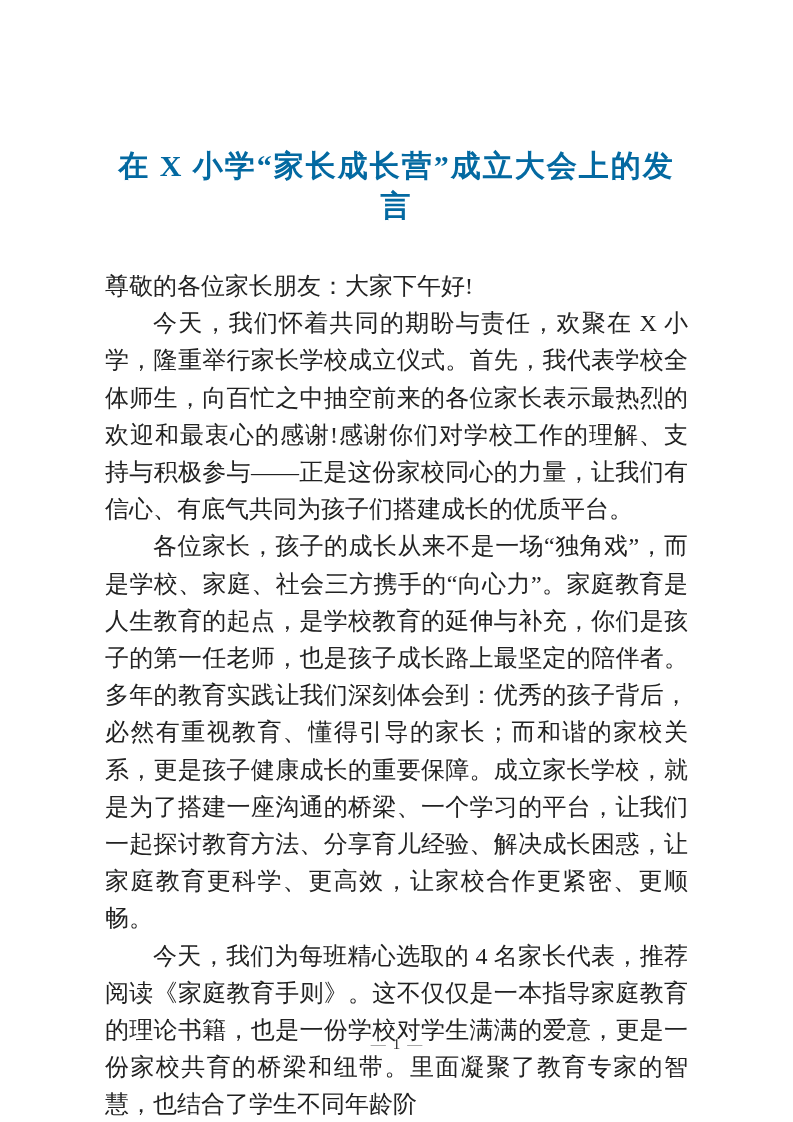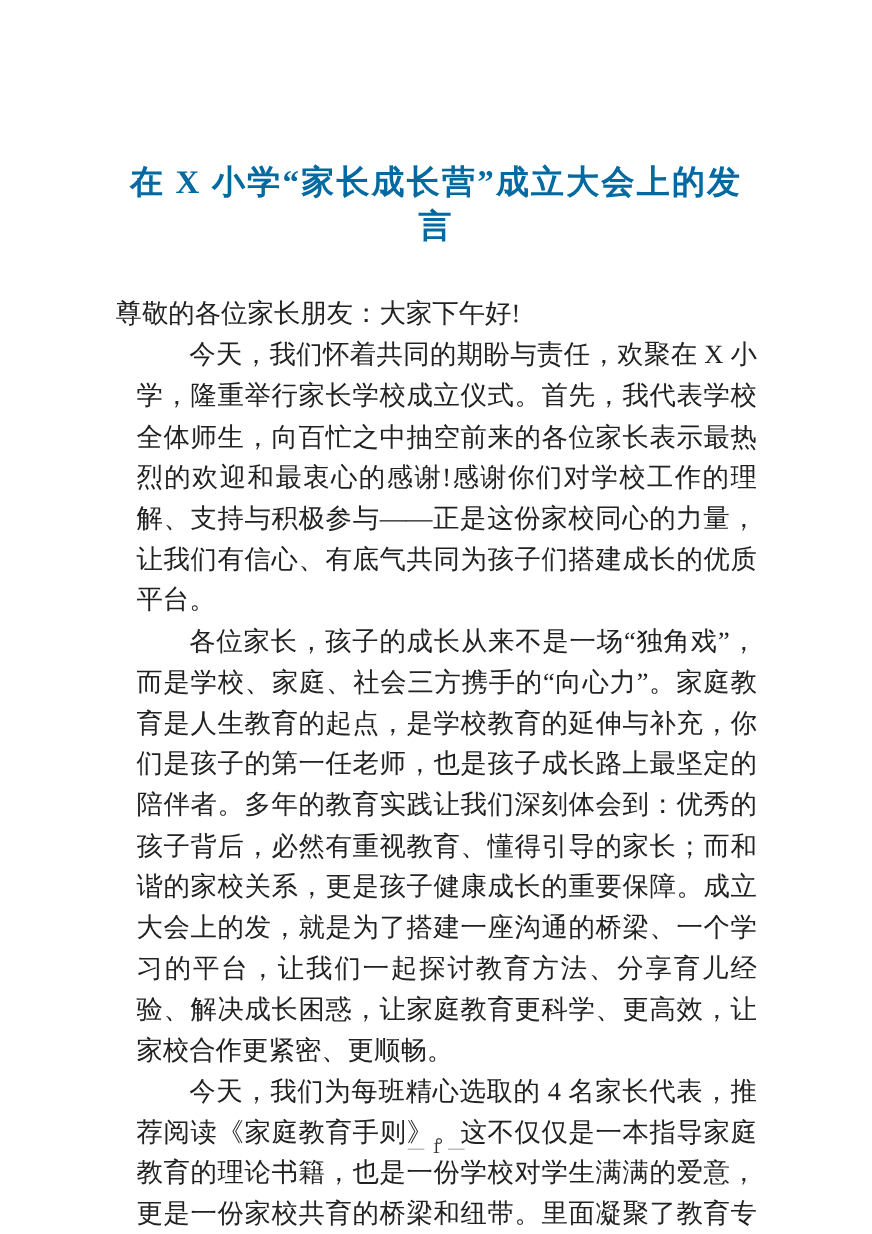--- a/index.html
+++ b/index.html
@@ -39,21 +39,20 @@
     text-align: justify;
     color: #222222;
     font-family: "Liberation Serif", serif;
   }
   .doc-body p {
     margin: 0;
     padding: 0;
   }
   .doc-body p.indent {
     text-indent: 2em;
-    margin-left: 19px;
   }
   .doc-footer {
     position: absolute;
     top: 1034px;
     left: 0;
     width: 793px;
     text-align: center;
     font-size: 15px;
     line-height: 20px;
     color: #2b2b2b;
@@ -73,21 +72,21 @@
 <div class="page">
 
   <div class="doc-title">
     <div>在 X 小学“家长成长营”成立大会上的发</div>
     <div>言</div>
   </div>
 
   <div class="doc-body">
     <p>尊敬的各位家长朋友：大家下午好!</p>
     <p class="indent">今天，我们怀着共同的期盼与责任，欢聚在 X 小学，隆重举行家长学校成立仪式。首先，我代表学校全体师生，向百忙之中抽空前来的各位家长表示最热烈的欢迎和最衷心的感谢!感谢你们对学校工作的理解、支持与积极参与——正是这份家校同心的力量，让我们有信心、有底气共同为孩子们搭建成长的优质平台。</p>
-    <p class="indent">各位家长，孩子的成长从来不是一场“独角戏”，而是学校、家庭、社会三方携手的“向心力”。家庭教育是人生教育的起点，是学校教育的延伸与补充，你们是孩子的第一任老师，也是孩子成长路上最坚定的陪伴者。多年的教育实践让我们深刻体会到：优秀的孩子背后，必然有重视教育、懂得引导的家长；而和谐的家校关系，更是孩子健康成长的重要保障。成立大会上的发，就是为了搭建一座沟通的桥梁、一个学习的平台，让我们一起探讨教育方法、分享育儿经验、解决成长困惑，让家庭教育更科学、更高效，让家校合作更紧密、更顺畅。</p>
+    <p class="indent">各位家长，孩子的成长从来不是一场“独角戏”，而是学校、家庭、社会三方携手的“向心力”。家庭教育是人生教育的起点，是学校教育的延伸与补充，你们是孩子的第一任老师，也是孩子成长路上最坚定的陪伴者。多年的教育实践让我们深刻体会到：优秀的孩子背后，必然有重视教育、懂得引导的家长；而和谐的家校关系，更是孩子健康成长的重要保障。成立家长学校，就是为了搭建一座沟通的桥梁、一个学习的平台，让我们一起探讨教育方法、分享育儿经验、解决成长困惑，让家庭教育更科学、更高效，让家校合作更紧密、更顺畅。</p>
     <p class="indent">今天，我们为每班精心选取的 4 名家长代表，推荐阅读《家庭教育手则》。这不仅仅是一本指导家庭教育的理论书籍，也是一份学校对学生满满的爱意，更是一份家校共育的桥梁和纽带。里面凝聚了教育专家的智慧，也结合了学生不同年龄阶</p>
   </div>
 
   <div class="doc-footer">
     <span class="dash">—</span><span class="num">1</span><span class="dash">—</span>
   </div>
 
 </div>
 
 </body></html>

